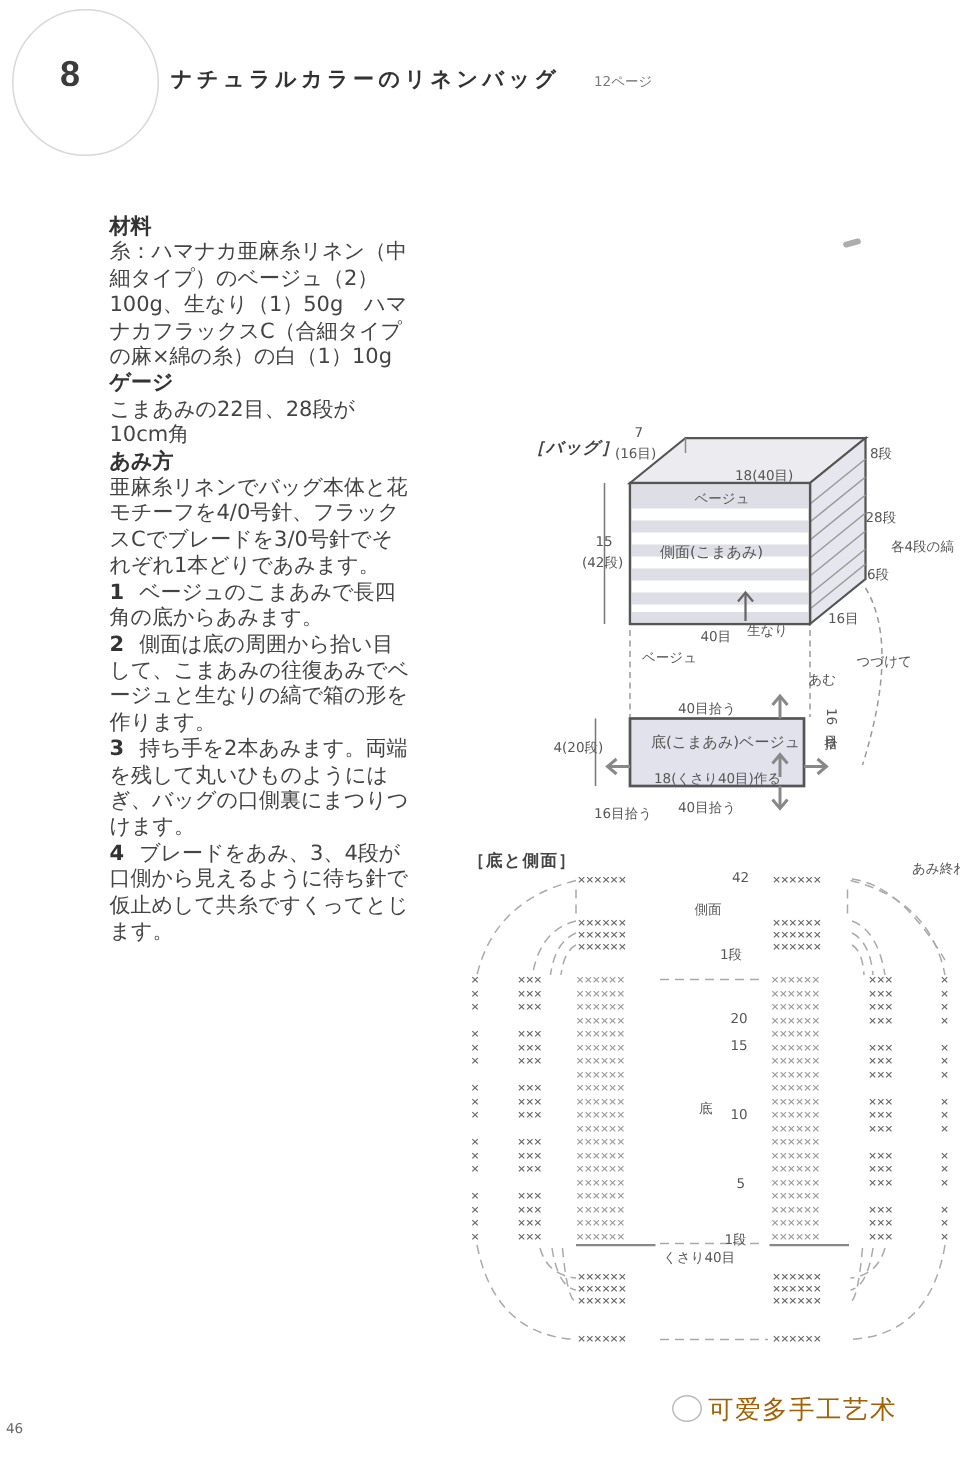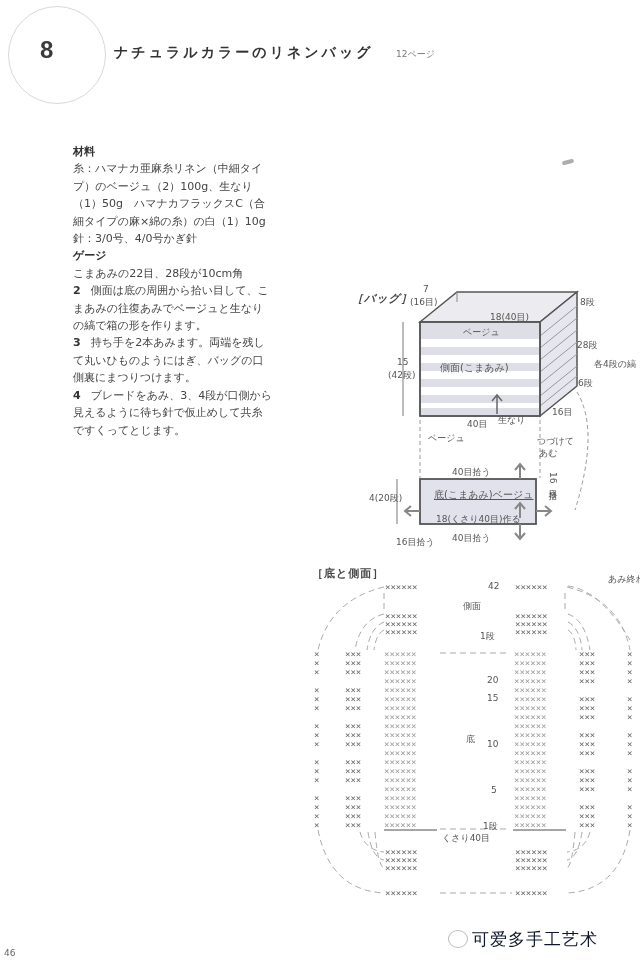--- a/index.html
+++ b/index.html
@@ -15,48 +15,50 @@
   .chap-num {
     position: absolute; left: 40px; top: 36px; font-size: 24px; font-weight: bold; color: #3b3b3b;
     font-family: "Liberation Sans", sans-serif;
   }
   .title {
     position: absolute; left: 114px; top: 44px; font-size: 14px; font-weight: bold; letter-spacing: 3px; color: #333;
   }
   .title-page { position: absolute; left: 396px; top: 48px; font-size: 9px; color: #777; }
   .body-col {
     position: absolute; left: 73px; top: 143px; width: 200px;
-    font-size: 11px; line-height: 17.4px; color: #444;
+    font-size: 14px; line-height: 17.4px; color: #444;
   }
   .body-col p { margin: 0; }
   .body-col .h { font-weight: bold; color: #333; }
   .body-col .step { font-weight: bold; margin-right: 10px; color: #333; }
   .smudge { position: absolute; left: 562px; top: 160px; width: 12px; height: 4px; background: #777; border-radius: 2px; opacity: .6; transform: rotate(-15deg); }
   .lbl { position: absolute; font-size: 9px; color: #555; white-space: nowrap; }
   .sec-title { position: absolute; font-size: 11px; color: #444; font-weight: bold; letter-spacing: 1px; }
   .footer-num { position: absolute; left: 4px; top: 948px; font-size: 9px; color: #666; }
-  .wm { position: absolute; left: 450px; top: 928px; font-size: 17px; color: #0f172a; letter-spacing: 1px; }
+  .wm { position: absolute; left: 450px; top: 928px; font-size: 17px; color: #a16207; letter-spacing: 1px; }
   .wm-icon { position: absolute; left: 448px; top: 930px; width: 18px; height: 16px; border: 1px solid #bbb; border-radius: 50%; }
   .xrow { position: absolute; font-family: "DejaVu Sans Mono", monospace; color: #666; font-size: 9px; letter-spacing: 0px; line-height: 9px; white-space: pre; }
   .xrow.light { color: #9a9a9a; }
 </style>
 </head>
 <body>
 
 <div class="circle"></div>
 <div class="chap-num">8</div>
 <div class="title">ナチュラルカラーのリネンバッグ</div>
 <div class="title-page">12ページ</div>
 
 <div class="body-col">
   <p class="h">材料</p>
   <p>糸：ハマナカ亜麻糸リネン（中細タイプ）のベージュ（2）100g、生なり（1）50g　ハマナカフラックスC（合細タイプの麻×綿の糸）の白（1）10g</p>
-  <p>針：3/0号、4/0号かぎ針</p>
   <p class="h">ゲージ</p>
   <p>こまあみの22目、28段が10cm角</p>
+  <p class="h">あみ方</p>
+  <p>亜麻糸リネンでバッグ本体と花モチーフを4/0号針、フラックスCでブレードを3/0号針でそれぞれ1本どりであみます。</p>
+  <p><span class="step">1</span><span>ベージュのこまあみで長四角の底からあみます。</span></p>
   <p><span class="step">2</span><span>側面は底の周囲から拾い目して、こまあみの往復あみでベージュと生なりの縞で箱の形を作ります。</span></p>
   <p><span class="step">3</span><span>持ち手を2本あみます。両端を残して丸いひものようにはぎ、バッグの口側裏にまつりつけます。</span></p>
   <p><span class="step">4</span><span>ブレードをあみ、3、4段が口側から見えるように待ち針で仮止めして共糸ですくってとじます。</span></p>
 </div>
 
 <div class="smudge"></div>
 
 <div>
   <svg style="position:absolute;left:0;top:0" width="640" height="971">
 
@@ -119,25 +121,25 @@
   <div class="lbl" style="left:397px;top:357px;">15</div>
   <div class="lbl" style="left:388px;top:369px;">(42段)</div>
   <div class="lbl" style="left:580px;top:296px;">8段</div>
   <div class="lbl" style="left:577px;top:339px;">28段</div>
   <div class="lbl" style="left:594px;top:358px;">各4段の縞</div>
   <div class="lbl" style="left:578px;top:377px;">6段</div>
   <div class="lbl" style="left:467px;top:418px;">40目</div>
   <div class="lbl" style="left:552px;top:406px;">16目</div>
   <div class="lbl" style="left:428px;top:432px;">ベージュ</div>
   <div class="lbl" style="left:498px;top:414px;">生なり</div>
-  <div class="lbl" style="left:537px;top:435px;">つづけて</div>
+  <div class="lbl" style="left:571px;top:435px;">つづけて</div>
   <div class="lbl" style="left:539px;top:447px;">あむ</div>
   <div class="lbl" style="left:452px;top:466px;">40目拾う</div>
   <div class="lbl" style="left:546px;top:472px;writing-mode:vertical-rl;">16目拾う</div>
-  <div class="lbl" style="left:434px;top:488px;font-size:10px;text-decoration:underline;">底(こまあみ)ベージュ</div>
+  <div class="lbl" style="left:434px;top:488px;font-size:10px;">底(こまあみ)ベージュ</div>
   <div class="lbl" style="left:369px;top:492px;">4(20段)</div>
   <div class="lbl" style="left:436px;top:513px;">18(くさり40目)作る</div>
   <div class="lbl" style="left:396px;top:536px;">16目拾う</div>
   <div class="lbl" style="left:452px;top:532px;">40目拾う</div>
 </div>
 
 <div>
   <svg style="position:absolute;left:0;top:0" width="640" height="971">
     <g fill="none" stroke="#aaa" stroke-dasharray="6,4">
       <path d="M384,587 Q330,600 318,650"></path>

